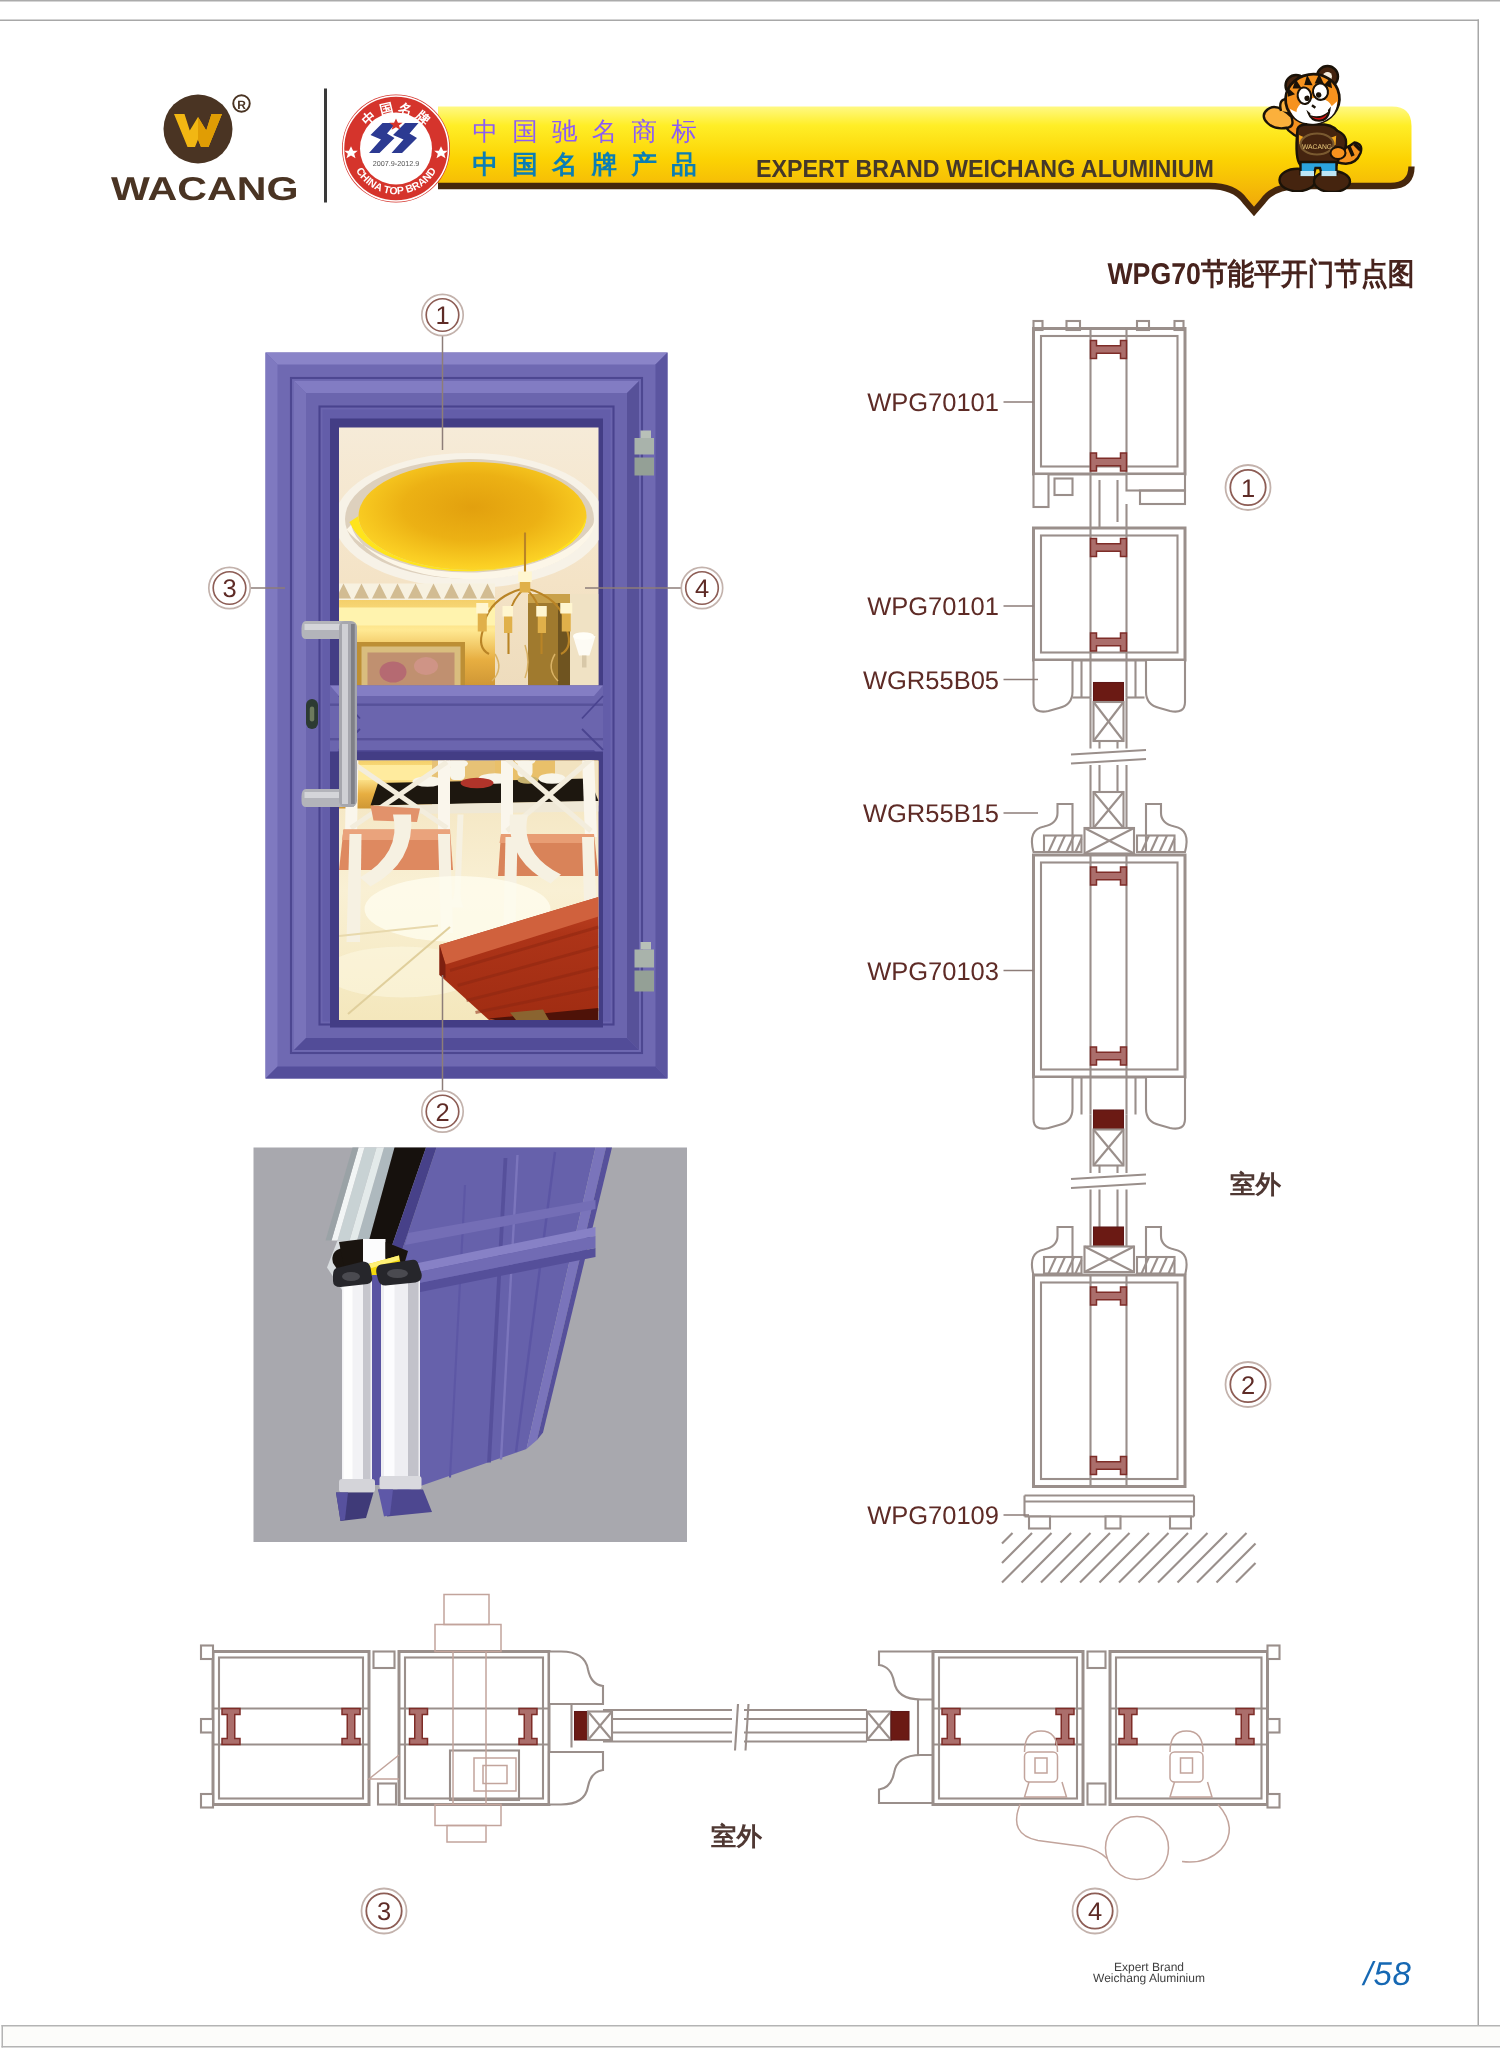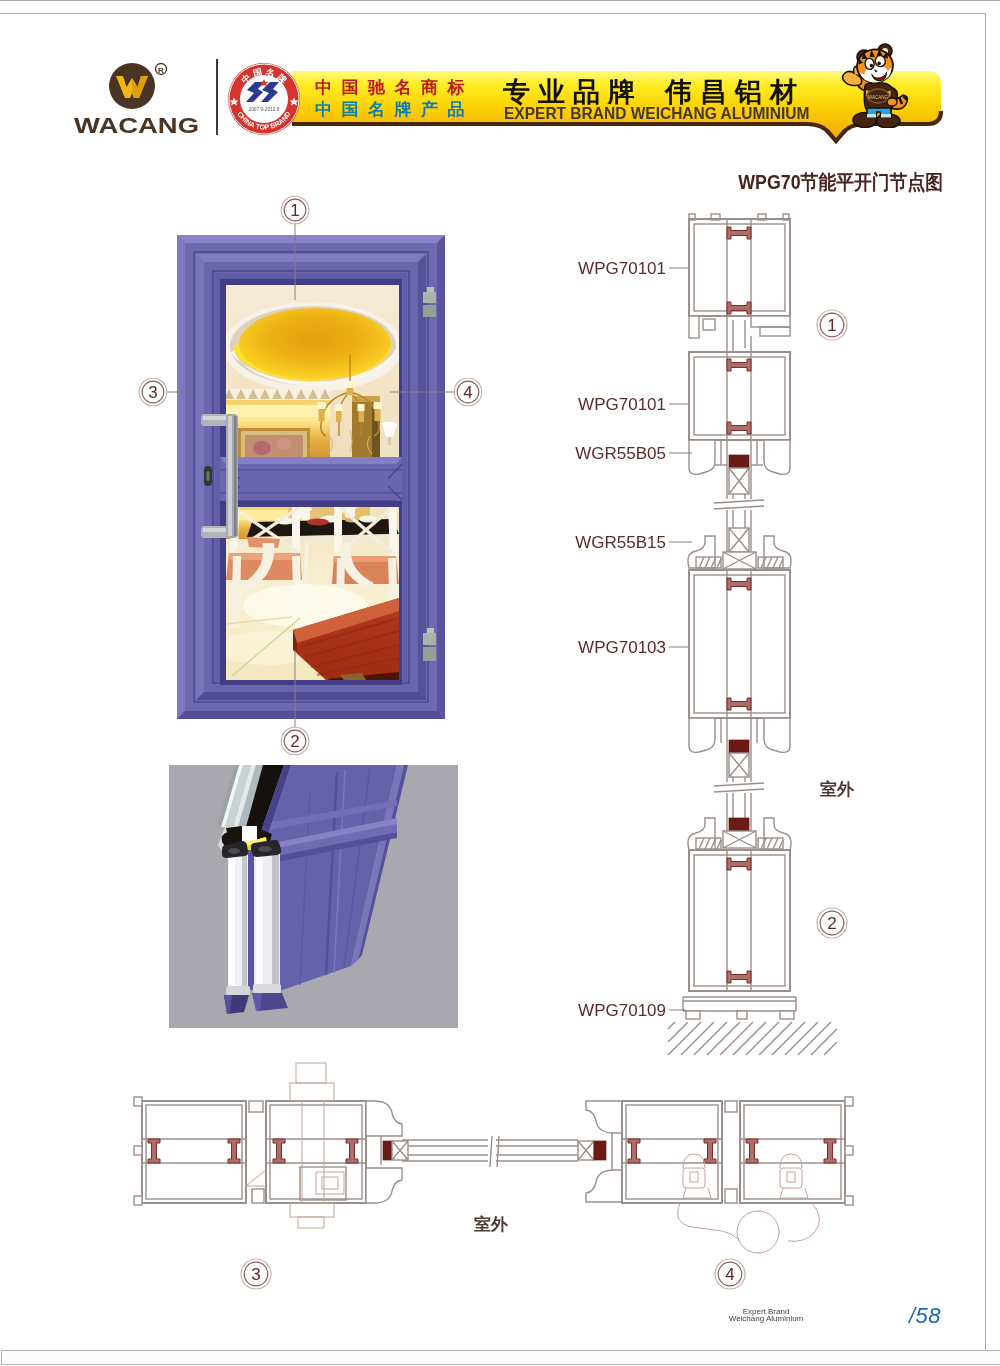--- a/index.html
+++ b/index.html
@@ -22,23 +22,22 @@
       <linearGradient id="bg1" x1="0" y1="0" x2="0" y2="1">
         <stop offset="0" stop-color="#fff983"></stop>
         <stop offset="0.18" stop-color="#ffee27"></stop>
         <stop offset="0.5" stop-color="#fcd303"></stop>
         <stop offset="1" stop-color="#efa50a"></stop>
       </linearGradient>
     </defs>
     <path d="M2,11 L638,11 Q651,11 651,24 L651,51 Q651,64 637,64 L576,64 Q559,64 552,74 L546,81 L540,74 Q533,64 516,64 L2,64 Z" fill="url(#bg1)"></path>
     <path d="M2,64 L516,64 Q533,64 540,74 L546,81 L552,74 Q559,64 576,64 L637,64 Q651,64 651,51" fill="none" stroke="#46270d" stroke-width="4.2"></path>
   </svg>
-  <div class="abs" style="left:315px;top:79px;width:300px;font-size:17px;font-weight:bold;color:#b91c1c;letter-spacing:9.5px;line-height:18px;white-space:nowrap;">中国驰名商标</div>
+  <div class="abs" style="left:315px;top:79px;width:300px;font-size:17px;font-weight:normal;color:#8b5cf6;letter-spacing:9.5px;line-height:18px;white-space:nowrap;">中国驰名商标</div>
   <div class="abs" style="left:315px;top:101px;width:300px;font-size:17px;font-weight:bold;color:#0b7eb4;letter-spacing:9.5px;line-height:18px;white-space:nowrap;">中国名牌产品</div>
-  <div class="abs" style="left:503px;top:79px;font-size:27px;line-height:26px;font-weight:bold;color:#131005;white-space:nowrap;letter-spacing:8px;">专业品牌<span style="display:inline-block;width:22px;"></span>伟昌铝材</div>
   <div class="abs" style="left:504px;top:106px;font-size:16.5px;line-height:14px;font-weight:bold;color:#45382a;white-space:nowrap;transform:scaleX(0.94);transform-origin:0 0;">EXPERT BRAND WEICHANG ALUMINIUM</div>
 
   <svg class="abs" style="left:60px;top:55px;" width="160" height="85" viewBox="0 0 160 85">
     <circle cx="72" cy="31" r="23" fill="#4a3423"></circle>
     <path d="M56,21 L63,21 L66.5,32 L72,23 L77.5,32 L81,21 L88,21 L79,43 L74,43 L72,38 L70,43 L65,43 Z" fill="#f2b713"></path>
     <path d="M72,23 L77.5,32 L81,21 L88,21 L79,43 L74,43 L72,38" fill="#e09d04"></path>
     <circle cx="101" cy="14" r="5.5" fill="none" stroke="#4a3423" stroke-width="1.3"></circle>
     <text x="101" y="17.5" font-size="8" font-weight="bold" fill="#4a3423" text-anchor="middle">R</text>
     <text x="14" y="78" font-size="22" font-weight="bold" fill="#4a3423" textLength="125" lengthAdjust="spacingAndGlyphs">WACANG</text>
   </svg>

